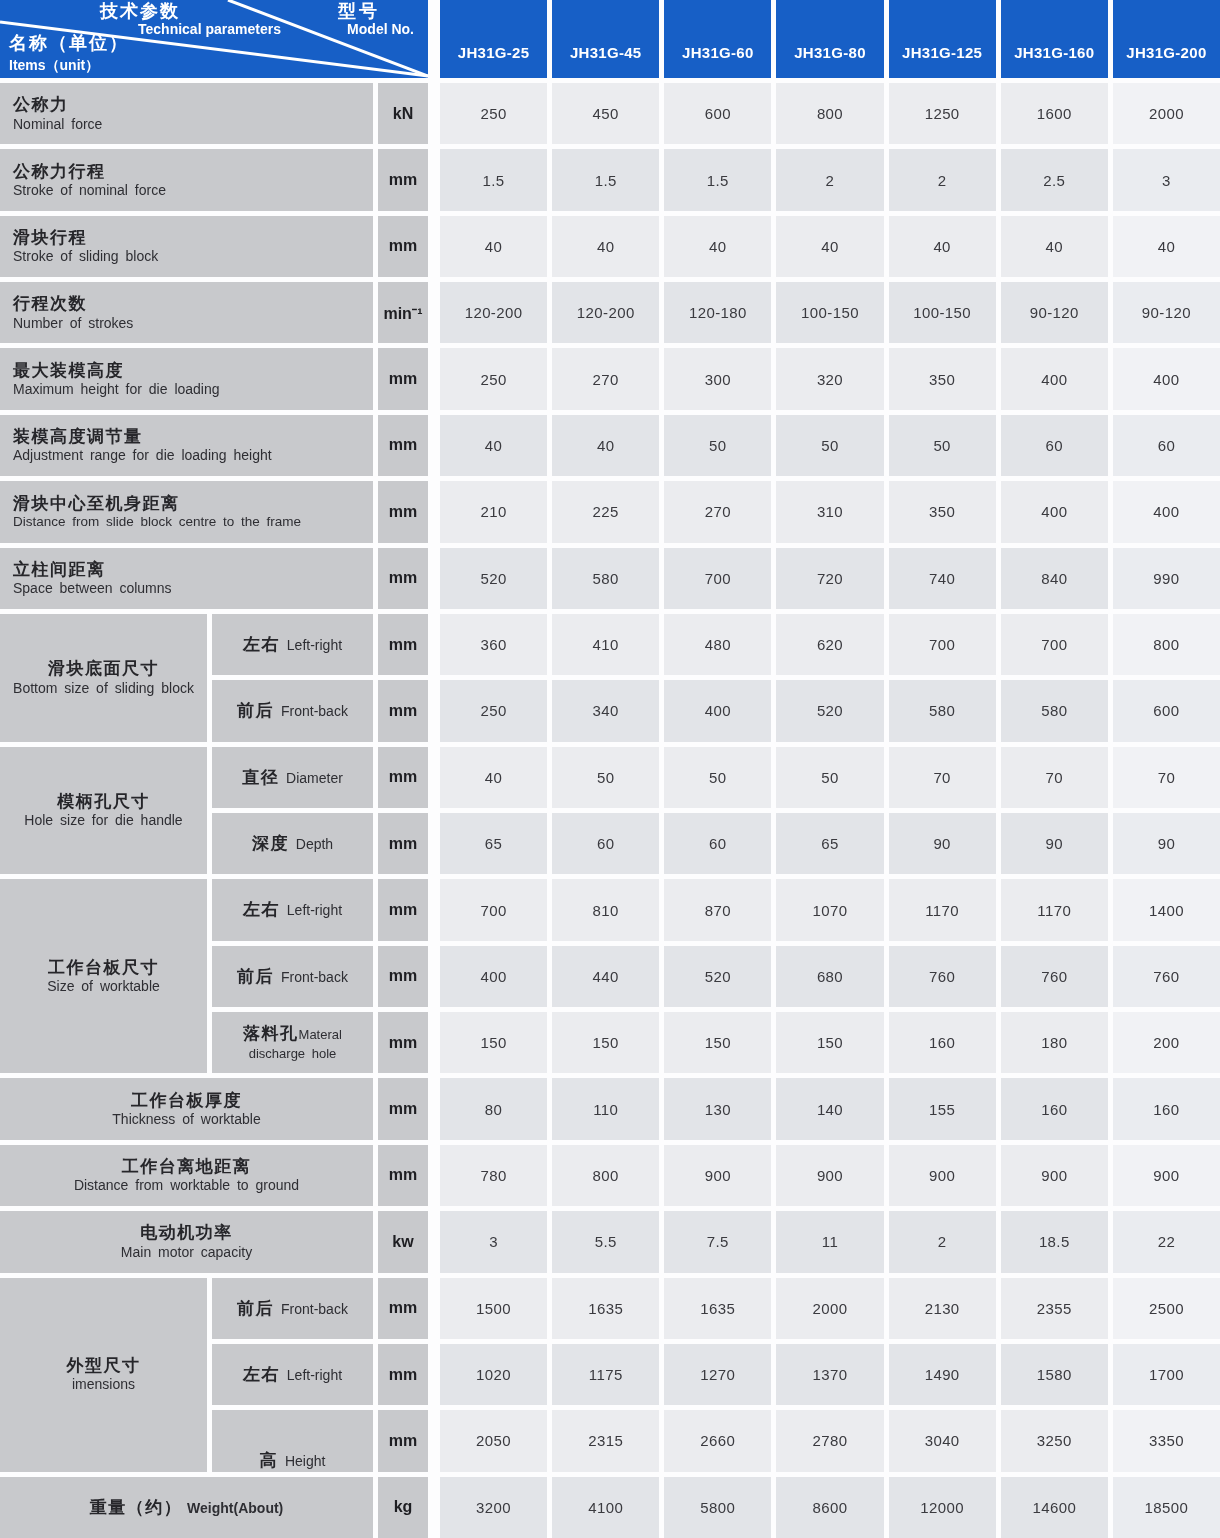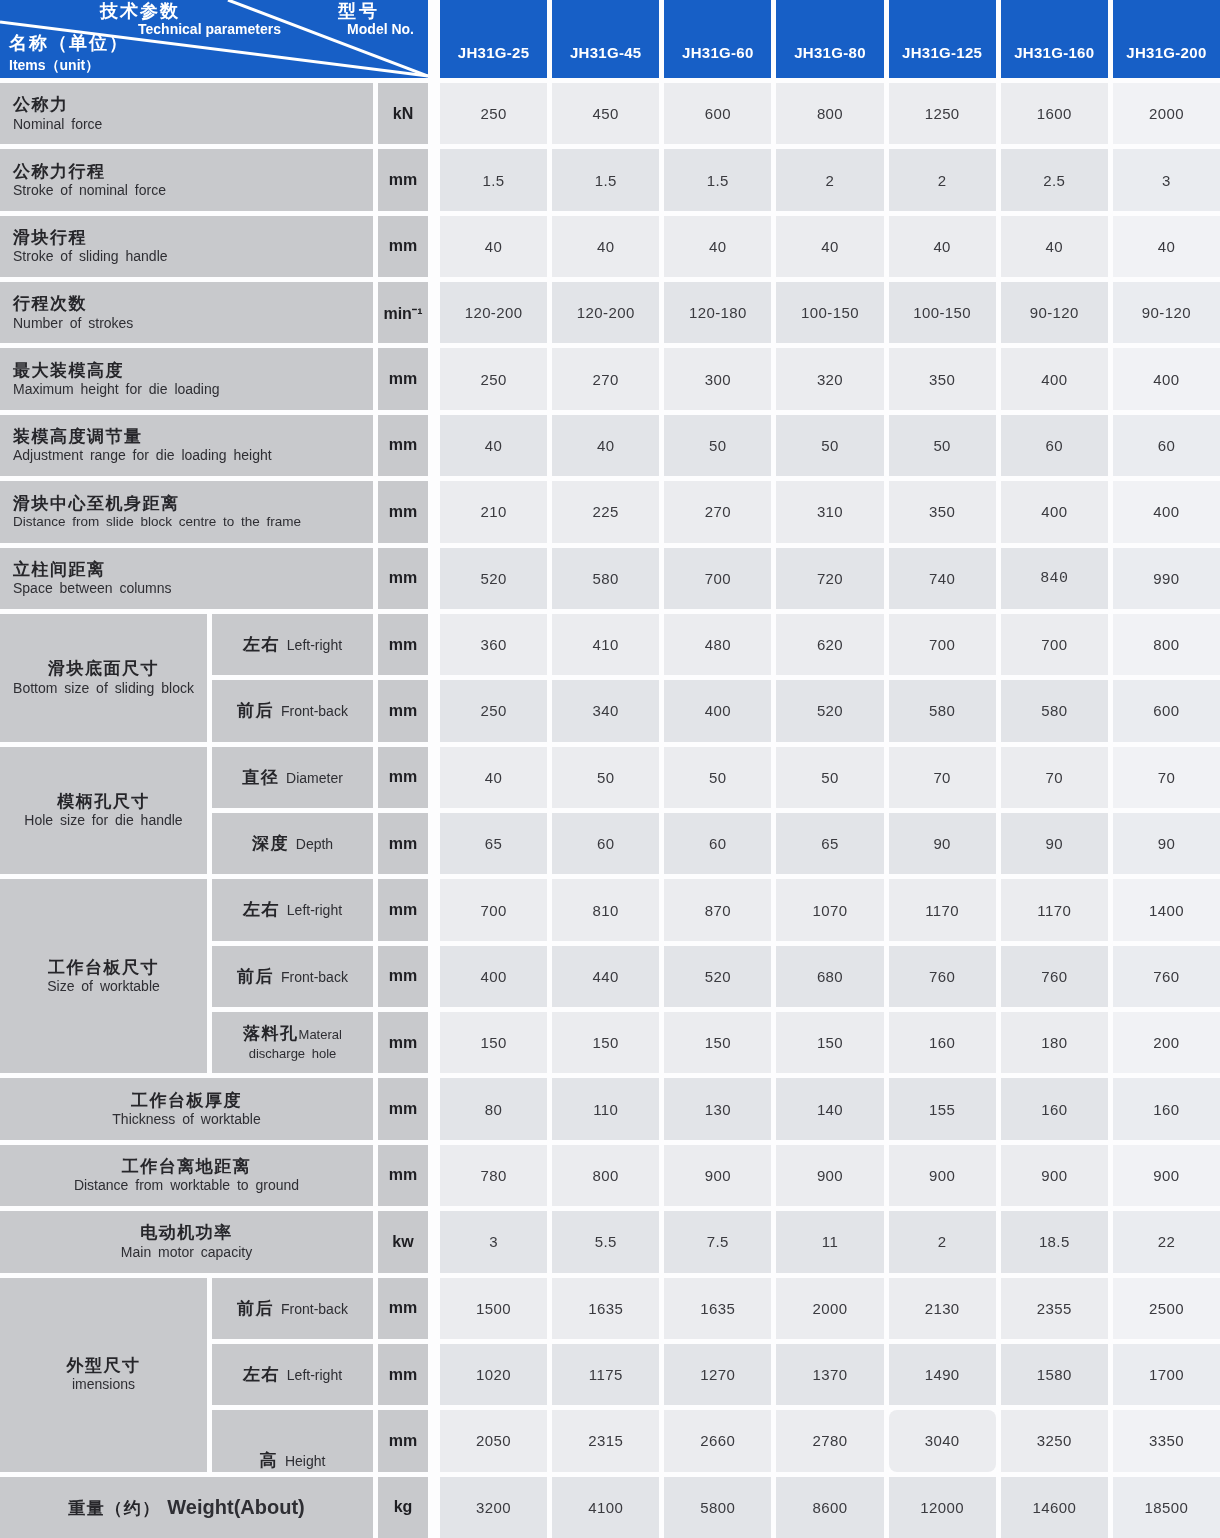--- a/index.html
+++ b/index.html
@@ -56,21 +56,21 @@
   .grp{align-items:center;text-align:center;padding:0 6px;}
   .sub{align-items:center;text-align:center;padding:0 5px;}
   .unit{align-items:center;font-weight:700;font-size:16px;color:#1e1e22;}
   .cn{font-size:17px;font-weight:700;letter-spacing:1.5px;line-height:1.25;}
   .en{font-size:14px;font-weight:400;word-spacing:3px;line-height:1.25;color:#2e2e33;}
   .sub .cn{display:inline;}
   .sub .en{display:inline;}
   .subwrap{display:block;}
   .inline-lab{display:block;}
   .inline-lab .cn,.inline-lab .en{display:inline;margin-top:13px;}
-  .inline-lab .en{font-size:20px;font-weight:700;word-spacing:1px;}
+  .inline-lab .en{font-size:14px;font-weight:700;word-spacing:1px;}
   .val{
     display:flex;align-items:center;justify-content:center;
     font-size:15px;color:#3a3a3f;letter-spacing:.4px;
   }
   .shade-a{background:#ebecef;}
   .shade-b{background:#e2e4e8;}
   .shade-a.last{background:#f1f2f5;}
   .shade-b.last{background:#eaecf0;}
 </style>
 </head>
@@ -118,21 +118,21 @@
       <div class="unit" style="grid-area: 3 / 3;">mm</div>
       <div class="val shade-b" style="grid-area: 3 / 5;">1.5</div>
       <div class="val shade-b" style="grid-area: 3 / 6;">1.5</div>
       <div class="val shade-b" style="grid-area: 3 / 7;">1.5</div>
       <div class="val shade-b" style="grid-area: 3 / 8;">2</div>
       <div class="val shade-b" style="grid-area: 3 / 9;">2</div>
       <div class="val shade-b" style="grid-area: 3 / 10;">2.5</div>
       <div class="val shade-b last" style="grid-area: 3 / 11;">3</div>
       <div class="lab" style="grid-area: 4 / 1 / auto / 3;">
         <div class="cn">滑块行程</div>
-        <div class="en">Stroke of sliding handle</div>
+        <div class="en">Stroke of sliding block</div>
       </div>
       <div class="unit" style="grid-area: 4 / 3;">mm</div>
       <div class="val shade-a" style="grid-area: 4 / 5;">40</div>
       <div class="val shade-a" style="grid-area: 4 / 6;">40</div>
       <div class="val shade-a" style="grid-area: 4 / 7;">40</div>
       <div class="val shade-a" style="grid-area: 4 / 8;">40</div>
       <div class="val shade-a" style="grid-area: 4 / 9;">40</div>
       <div class="val shade-a" style="grid-area: 4 / 10;">40</div>
       <div class="val shade-a last" style="grid-area: 4 / 11;">40</div>
       <div class="lab" style="grid-area: 5 / 1 / auto / 3;">
@@ -186,21 +186,21 @@
       <div class="lab" style="grid-area: 9 / 1 / auto / 3;">
         <div class="cn">立柱间距离</div>
         <div class="en">Space between columns</div>
       </div>
       <div class="unit" style="grid-area: 9 / 3;">mm</div>
       <div class="val shade-b" style="grid-area: 9 / 5;">520</div>
       <div class="val shade-b" style="grid-area: 9 / 6;">580</div>
       <div class="val shade-b" style="grid-area: 9 / 7;">700</div>
       <div class="val shade-b" style="grid-area: 9 / 8;">720</div>
       <div class="val shade-b" style="grid-area: 9 / 9;">740</div>
-      <div class="val shade-b" style="grid-area: 9 / 10; font-family: Liberation Mono, monospace;">840</div>
+      <div class="val shade-b" style="grid-area: 9 / 10;">840</div>
       <div class="val shade-b last" style="grid-area: 9 / 11;">990</div>
       <div class="grp" style="grid-area: 10 / 1 / span 2;">
         <div class="cn">滑块底面尺寸</div>
         <div class="en">Bottom size of sliding block</div>
       </div>
       <div class="sub" style="grid-area: 10 / 2;">
         <div class="subwrap"><span class="cn">左右</span><span class="en"> Left-right</span></div>
       </div>
       <div class="unit" style="grid-area: 10 / 3;">mm</div>
       <div class="val shade-a" style="grid-area: 10 / 5;">360</div>
@@ -347,21 +347,21 @@
       <div class="val shade-b" style="grid-area: 21 / 10;">1580</div>
       <div class="val shade-b last" style="grid-area: 21 / 11;">1700</div>
       <div class="sub" style="grid-area: 22 / 2; justify-content: flex-end;">
         <div class="subwrap"><span class="cn">高</span><span class="en"> Height</span></div>
       </div>
       <div class="unit" style="grid-area: 22 / 3;">mm</div>
       <div class="val shade-a" style="grid-area: 22 / 5;">2050</div>
       <div class="val shade-a" style="grid-area: 22 / 6;">2315</div>
       <div class="val shade-a" style="grid-area: 22 / 7;">2660</div>
       <div class="val shade-a" style="grid-area: 22 / 8;">2780</div>
-      <div class="val shade-a" style="grid-area: 22 / 9; border-radius: 8px;">3040</div>
+      <div class="val shade-a" style="grid-area: 22 / 9;">3040</div>
       <div class="val shade-a" style="grid-area: 22 / 10;">3250</div>
       <div class="val shade-a last" style="grid-area: 22 / 11;">3350</div>
       <div class="lab center" style="grid-area: 23 / 1 / auto / 3;">
         <div class="inline-lab"><span class="cn">重量（约）</span><span class="en"> Weight(About)</span></div>
       </div>
       <div class="unit" style="grid-area: 23 / 3;">kg</div>
       <div class="val shade-b" style="grid-area: 23 / 5;">3200</div>
       <div class="val shade-b" style="grid-area: 23 / 6;">4100</div>
       <div class="val shade-b" style="grid-area: 23 / 7;">5800</div>
       <div class="val shade-b" style="grid-area: 23 / 8;">8600</div>

